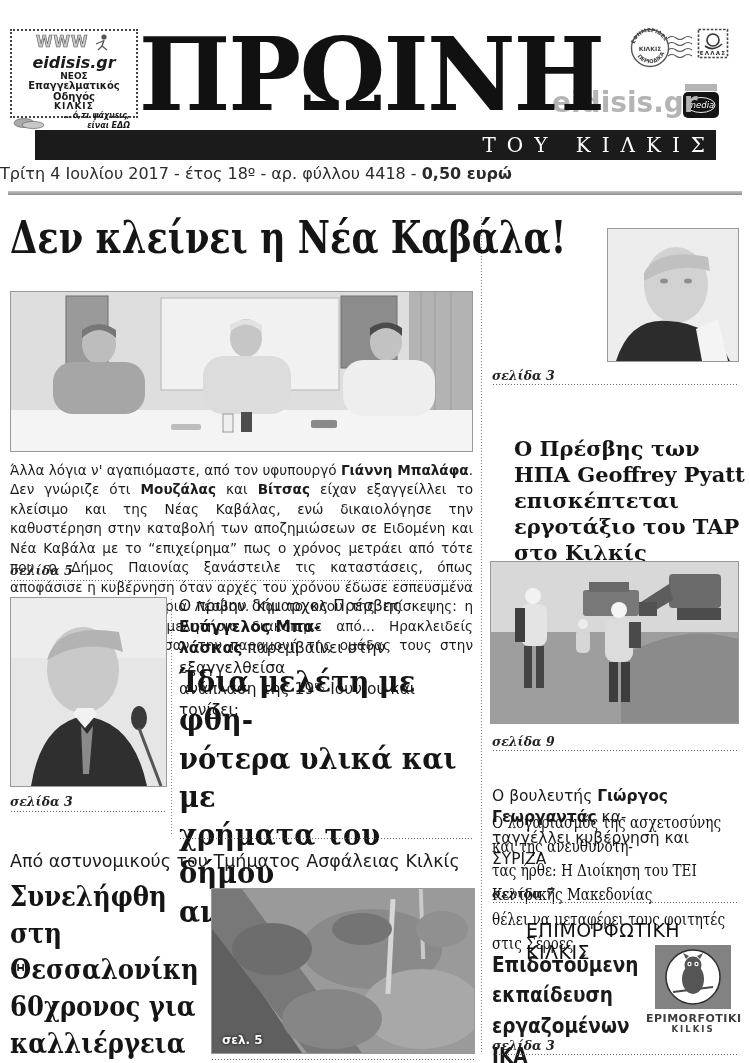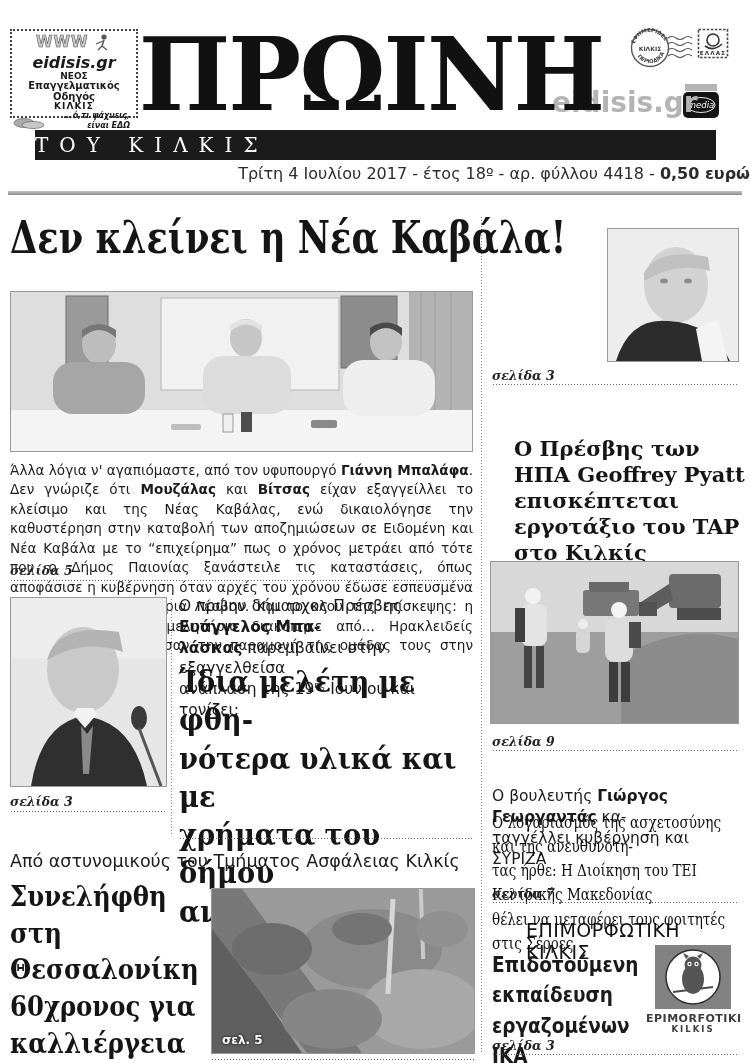--- a/index.html
+++ b/index.html
@@ -29,22 +29,22 @@
   .adbox .small{font-size:8px;font-style:italic;font-weight:bold;text-align:right;
     padding-right:6px;line-height:1.15;}
   .mast{left:136px;top:16px;width:470px;height:118px;z-index:2;
     font-family:"DejaVu Serif",serif;font-weight:bold;font-size:97px;
     line-height:112px;text-align:center;letter-spacing:-2px;color:#111;
     transform:scaleY(1.04);transform-origin:top;}
   .watermark{left:552px;top:86px;width:170px;z-index:1;font-size:28px;font-weight:bold;
     color:#b4b4b4;letter-spacing:0;}
   .bar{left:35px;top:130px;width:681px;height:30px;background:#1b1b1b;color:#fff;
     font-family:"DejaVu Serif",serif;font-size:20px;letter-spacing:11px;
-    text-align:left;line-height:31px;}
-  .dateline{left:0;top:164px;width:750px;text-align:right;font-size:16px;color:#2b2b2b;}
+    text-align:right;line-height:31px;}
+  .dateline{left:0;top:164px;width:750px;text-align:left;font-size:16px;color:#2b2b2b;}
   .grayrule{left:8px;top:191px;width:734px;height:4px;
     background:linear-gradient(#c4c4c4,#8d8d8d);}
 
   
   .lead-h{left:10px;top:212px;width:580px;font-family:"DejaVu Serif",serif;
     font-weight:bold;font-size:44px;white-space:nowrap;color:#151515;
     transform:scaleX(0.80);transform-origin:left;}
   .photo{border:1px solid #999;box-sizing:border-box;background:#e8e8e8;overflow:hidden;}
   .bodytxt{font-size:13.6px;line-height:1.43;text-align:justify;color:#1c1c1c;}
   .pageref{font-family:"DejaVu Serif",serif;font-style:italic;font-weight:bold;

